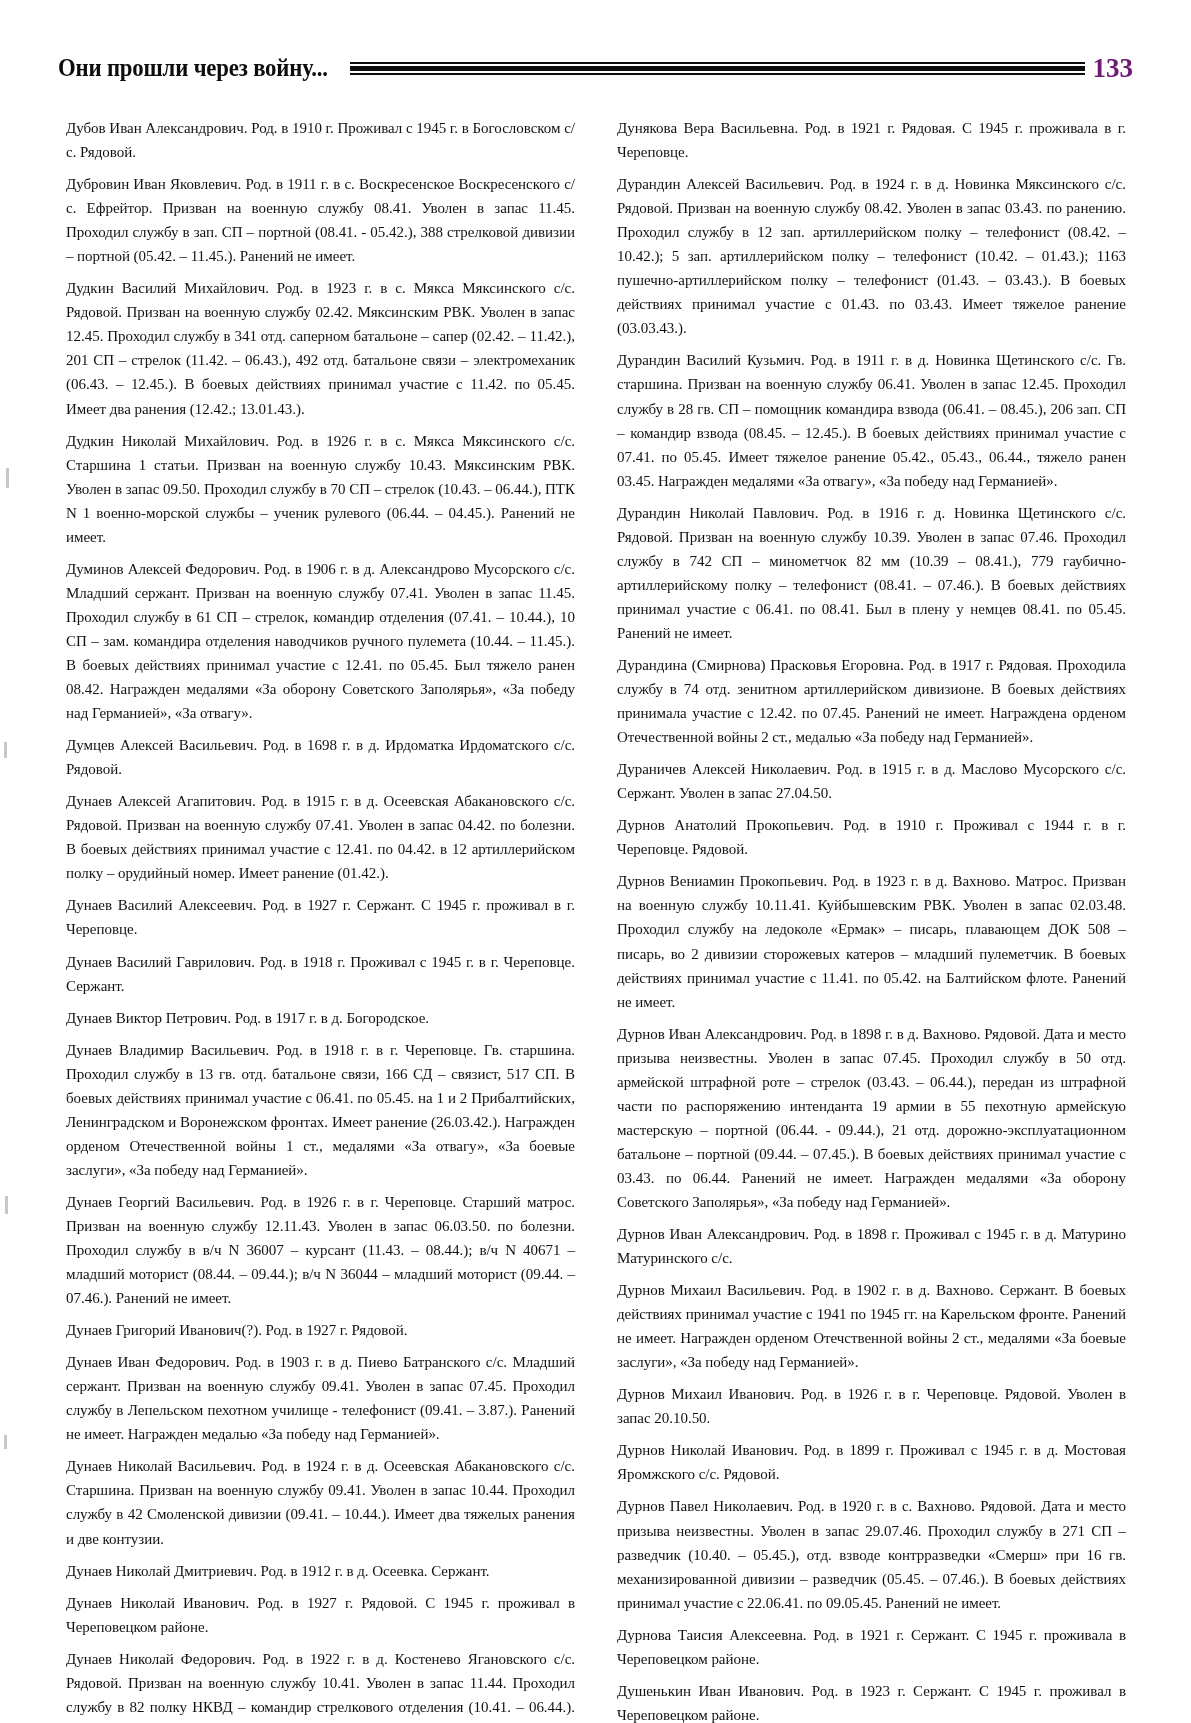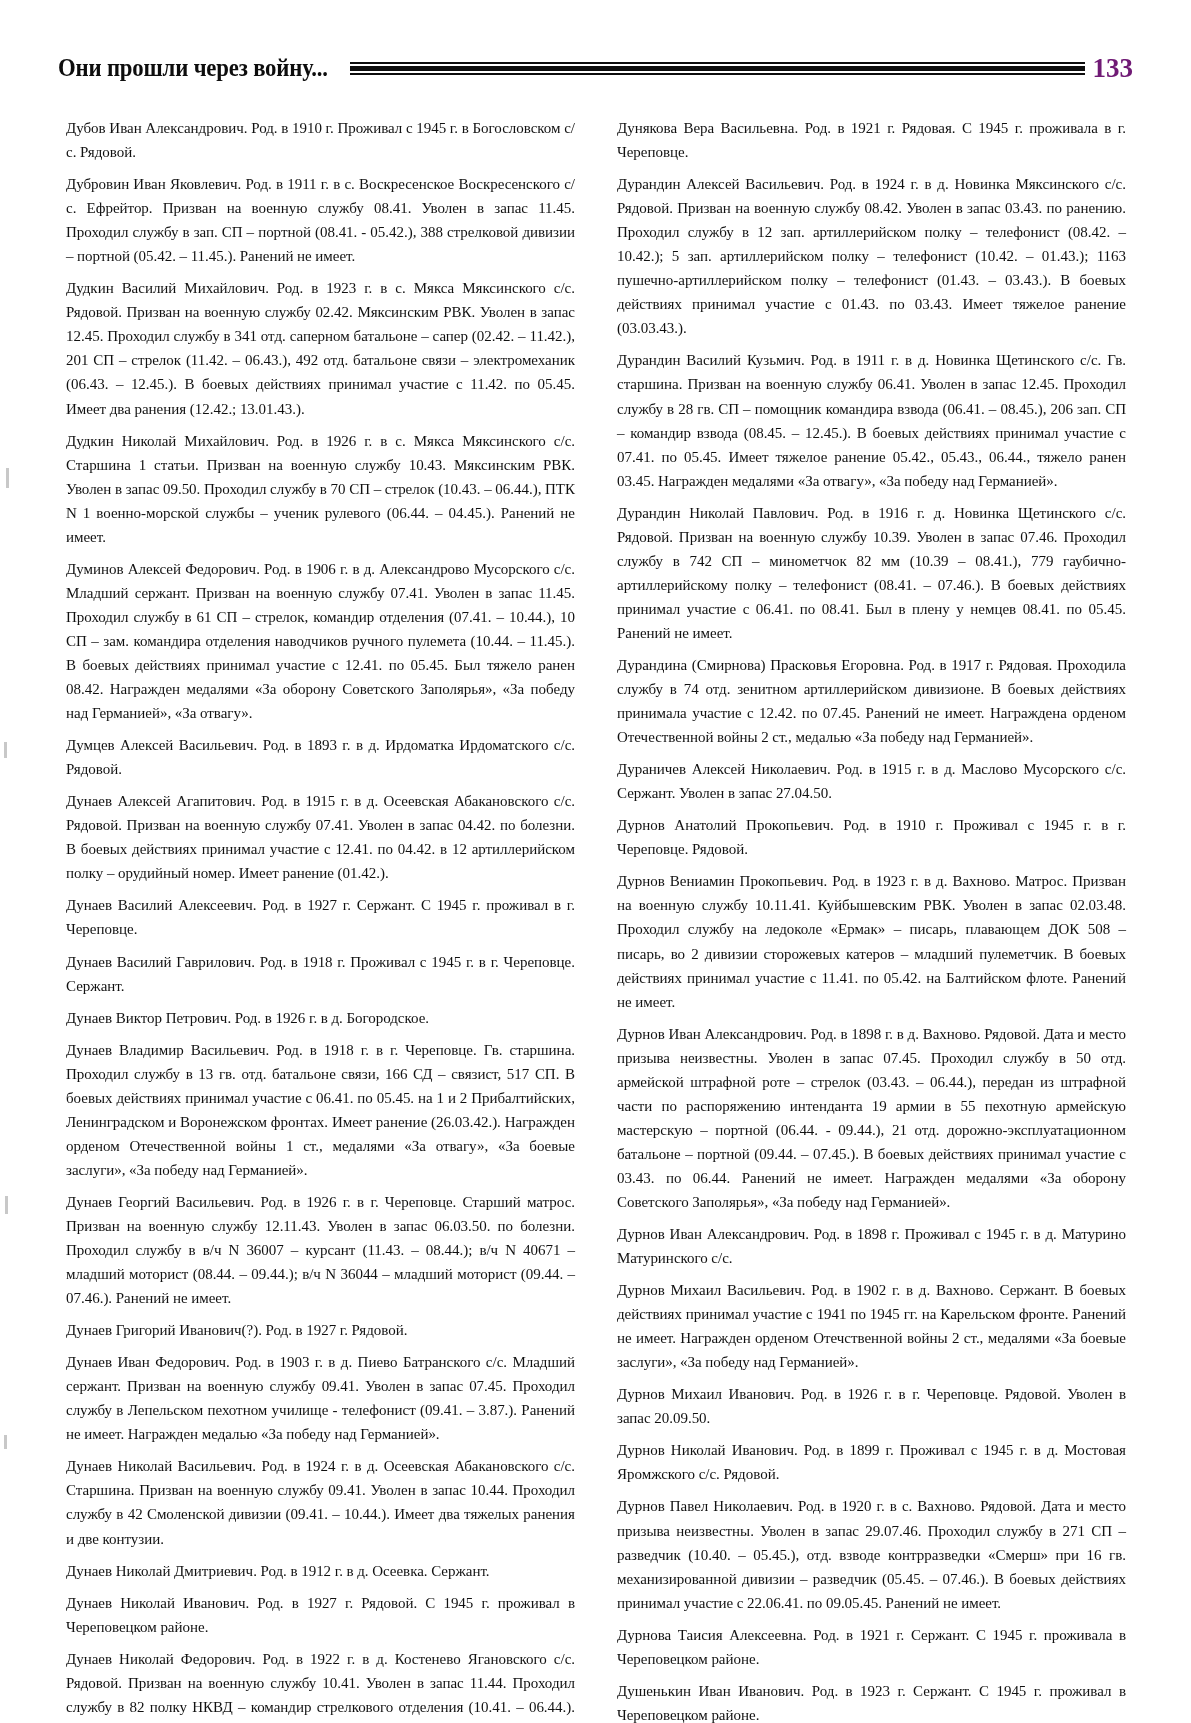--- a/index.html
+++ b/index.html
@@ -114,47 +114,47 @@
     <span class="runhead-page">133</span>
   </div>
 
   <div class="columns">
     <div class="col" id="col-left">
         <p class="entry">Дубов Иван Александрович. Род. в 1910 г. Проживал с 1945 г. в Богословском с/с. Рядовой.</p>
         <p class="entry">Дубровин Иван Яковлевич. Род. в 1911 г. в с. Воскресенское Воскресенского с/с. Ефрейтор. Призван на военную службу 08.41. Уволен в запас 11.45. Проходил службу в зап. СП – портной (08.41. - 05.42.), 388 стрелковой дивизии – портной (05.42. – 11.45.). Ранений не имеет.</p>
         <p class="entry">Дудкин Василий Михайлович. Род. в 1923 г. в с. Мякса Мяксинского с/с. Рядовой. Призван на военную службу 02.42. Мяксинским РВК. Уволен в запас 12.45. Проходил службу в 341 отд. саперном батальоне – сапер (02.42. – 11.42.), 201 СП – стрелок (11.42. – 06.43.), 492 отд. батальоне связи – электромеханик (06.43. – 12.45.). В боевых действиях принимал участие с 11.42. по 05.45. Имеет два ранения (12.42.; 13.01.43.).</p>
         <p class="entry">Дудкин Николай Михайлович. Род. в 1926 г. в с. Мякса Мяксинского с/с. Старшина 1 статьи. Призван на военную службу 10.43. Мяксинским РВК. Уволен в запас 09.50. Проходил службу в 70 СП – стрелок (10.43. – 06.44.), ПТК N 1 военно-морской службы – ученик рулевого (06.44. – 04.45.). Ранений не имеет.</p>
         <p class="entry">Думинов Алексей Федорович. Род. в 1906 г. в д. Александрово Мусорского с/с. Младший сержант. Призван на военную службу 07.41. Уволен в запас 11.45. Проходил службу в 61 СП – стрелок, командир отделения (07.41. – 10.44.), 10 СП – зам. командира отделения наводчиков ручного пулемета (10.44. – 11.45.). В боевых действиях принимал участие с 12.41. по 05.45. Был тяжело ранен 08.42. Награжден медалями «За оборону Советского Заполярья», «За победу над Германией», «За отвагу».</p>
-        <p class="entry">Думцев Алексей Васильевич. Род. в 1893 г. в д. Ирдоматка Ирдоматского с/с. Рядовой.</p>
+        <p class="entry">Думцев Алексей Васильевич. Род. в 1698 г. в д. Ирдоматка Ирдоматского с/с. Рядовой.</p>
         <p class="entry">Дунаев Алексей Агапитович. Род. в 1915 г. в д. Осеевская Абакановского с/с. Рядовой. Призван на военную службу 07.41. Уволен в запас 04.42. по болезни. В боевых действиях принимал участие с 12.41. по 04.42. в 12 артиллерийском полку – орудийный номер. Имеет ранение (01.42.).</p>
         <p class="entry">Дунаев Василий Алексеевич. Род. в 1927 г. Сержант. С 1945 г. проживал в г. Череповце.</p>
         <p class="entry">Дунаев Василий Гаврилович. Род. в 1918 г. Проживал с 1945 г. в г. Череповце. Сержант.</p>
-        <p class="entry">Дунаев Виктор Петрович. Род. в 1926 г. в д. Богородское.</p>
+        <p class="entry">Дунаев Виктор Петрович. Род. в 1917 г. в д. Богородское.</p>
         <p class="entry">Дунаев Владимир Васильевич. Род. в 1918 г. в г. Череповце. Гв. старшина. Проходил службу в 13 гв. отд. батальоне связи, 166 СД – связист, 517 СП. В боевых действиях принимал участие с 06.41. по 05.45. на 1 и 2 Прибалтийских, Ленинградском и Воронежском фронтах. Имеет ранение (26.03.42.). Награжден орденом Отечественной войны 1 ст., медалями «За отвагу», «За боевые заслуги», «За победу над Германией».</p>
         <p class="entry">Дунаев Георгий Васильевич. Род. в 1926 г. в г. Череповце. Старший матрос. Призван на военную службу 12.11.43. Уволен в запас 06.03.50. по болезни. Проходил службу в в/ч N 36007 – курсант (11.43. – 08.44.); в/ч N 40671 – младший моторист (08.44. – 09.44.); в/ч N 36044 – младший моторист (09.44. – 07.46.). Ранений не имеет.</p>
         <p class="entry">Дунаев Григорий Иванович(?). Род. в 1927 г. Рядовой.</p>
         <p class="entry">Дунаев Иван Федорович. Род. в 1903 г. в д. Пиево Батранского с/с. Младший сержант. Призван на военную службу 09.41. Уволен в запас 07.45. Проходил службу в Лепельском пехотном училище - телефонист (09.41. – 3.87.). Ранений не имеет. Награжден медалью «За победу над Германией».</p>
         <p class="entry">Дунаев Николай Васильевич. Род. в 1924 г. в д. Осеевская Абакановского с/с. Старшина. Призван на военную службу 09.41. Уволен в запас 10.44. Проходил службу в 42 Смоленской дивизии (09.41. – 10.44.). Имеет два тяжелых ранения и две контузии.</p>
         <p class="entry">Дунаев Николай Дмитриевич. Род. в 1912 г. в д. Осеевка. Сержант.</p>
         <p class="entry">Дунаев Николай Иванович. Род. в 1927 г. Рядовой. С 1945 г. проживал в Череповецком районе.</p>
         <p class="entry">Дунаев Николай Федорович. Род. в 1922 г. в д. Костенево Ягановского с/с. Рядовой. Призван на военную службу 10.41. Уволен в запас 11.44. Проходил службу в 82 полку НКВД – командир стрелкового отделения (10.41. – 06.44.). Находился на лечении (06.44. – 11.44.). Был легко ранен 26.01.44., тяжело ранен 10.06.44.</p>
       </div>
     <div class="col" id="col-right">
         <p class="entry">Дунякова Вера Васильевна. Род. в 1921 г. Рядовая. С 1945 г. проживала в г. Череповце.</p>
         <p class="entry">Дурандин Алексей Васильевич. Род. в 1924 г. в д. Новинка Мяксинского с/с. Рядовой. Призван на военную службу 08.42. Уволен в запас 03.43. по ранению. Проходил службу в 12 зап. артиллерийском полку – телефонист (08.42. – 10.42.); 5 зап. артиллерийском полку – телефонист (10.42. – 01.43.); 1163 пушечно-артиллерийском полку – телефонист (01.43. – 03.43.). В боевых действиях принимал участие с 01.43. по 03.43. Имеет тяжелое ранение (03.03.43.).</p>
         <p class="entry">Дурандин Василий Кузьмич. Род. в 1911 г. в д. Новинка Щетинского с/с. Гв. старшина. Призван на военную службу 06.41. Уволен в запас 12.45. Проходил службу в 28 гв. СП – помощник командира взвода (06.41. – 08.45.), 206 зап. СП – командир взвода (08.45. – 12.45.). В боевых действиях принимал участие с 07.41. по 05.45. Имеет тяжелое ранение 05.42., 05.43., 06.44., тяжело ранен 03.45. Награжден медалями «За отвагу», «За победу над Германией».</p>
         <p class="entry">Дурандин Николай Павлович. Род. в 1916 г. д. Новинка Щетинского с/с. Рядовой. Призван на военную службу 10.39. Уволен в запас 07.46. Проходил службу в 742 СП – минометчок 82 мм (10.39 – 08.41.), 779 гаубично-артиллерийскому полку – телефонист (08.41. – 07.46.). В боевых действиях принимал участие с 06.41. по 08.41. Был в плену у немцев 08.41. по 05.45. Ранений не имеет.</p>
         <p class="entry">Дурандина (Смирнова) Прасковья Егоровна. Род. в 1917 г. Рядовая. Проходила службу в 74 отд. зенитном артиллерийском дивизионе. В боевых действиях принимала участие с 12.42. по 07.45. Ранений не имеет. Награждена орденом Отечественной войны 2 ст., медалью «За победу над Германией».</p>
         <p class="entry">Дураничев Алексей Николаевич. Род. в 1915 г. в д. Маслово Мусорского с/с. Сержант. Уволен в запас 27.04.50.</p>
-        <p class="entry">Дурнов Анатолий Прокопьевич. Род. в 1910 г. Проживал с 1945 г. в г. Череповце. Рядовой.</p>
+        <p class="entry">Дурнов Анатолий Прокопьевич. Род. в 1910 г. Проживал с 1944 г. в г. Череповце. Рядовой.</p>
         <p class="entry">Дурнов Вениамин Прокопьевич. Род. в 1923 г. в д. Вахново. Матрос. Призван на военную службу 10.11.41. Куйбышевским РВК. Уволен в запас 02.03.48. Проходил службу на ледоколе «Ермак» – писарь, плавающем ДОК 508 – писарь, во 2 дивизии сторожевых катеров – младший пулеметчик. В боевых действиях принимал участие с 11.41. по 05.42. на Балтийском флоте. Ранений не имеет.</p>
         <p class="entry">Дурнов Иван Александрович. Род. в 1898 г. в д. Вахново. Рядовой. Дата и место призыва неизвестны. Уволен в запас 07.45. Проходил службу в 50 отд. армейской штрафной роте – стрелок (03.43. – 06.44.), передан из штрафной части по распоряжению интенданта 19 армии в 55 пехотную армейскую мастерскую – портной (06.44. - 09.44.), 21 отд. дорожно-эксплуатационном батальоне – портной (09.44. – 07.45.). В боевых действиях принимал участие с 03.43. по 06.44. Ранений не имеет. Награжден медалями «За оборону Советского Заполярья», «За победу над Германией».</p>
         <p class="entry">Дурнов Иван Александрович. Род. в 1898 г. Проживал с 1945 г. в д. Матурино Матуринского с/с.</p>
         <p class="entry">Дурнов Михаил Васильевич. Род. в 1902 г. в д. Вахново. Сержант. В боевых действиях принимал участие с 1941 по 1945 гг. на Карельском фронте. Ранений не имеет. Награжден орденом Отечственной войны 2 ст., медалями «За боевые заслуги», «За победу над Германией».</p>
-        <p class="entry">Дурнов Михаил Иванович. Род. в 1926 г. в г. Череповце. Рядовой. Уволен в запас 20.09.50.</p>
+        <p class="entry">Дурнов Михаил Иванович. Род. в 1926 г. в г. Череповце. Рядовой. Уволен в запас 20.10.50.</p>
         <p class="entry">Дурнов Николай Иванович. Род. в 1899 г. Проживал с 1945 г. в д. Мостовая Яромжского с/с. Рядовой.</p>
         <p class="entry">Дурнов Павел Николаевич. Род. в 1920 г. в с. Вахново. Рядовой. Дата и место призыва неизвестны. Уволен в запас 29.07.46. Проходил службу в 271 СП – разведчик (10.40. – 05.45.), отд. взводе контрразведки «Смерш» при 16 гв. механизированной дивизии – разведчик (05.45. – 07.46.). В боевых действиях принимал участие с 22.06.41. по 09.05.45. Ранений не имеет.</p>
         <p class="entry">Дурнова Таисия Алексеевна. Род. в 1921 г. Сержант. С 1945 г. проживала в Череповецком районе.</p>
         <p class="entry">Душенькин Иван Иванович. Род. в 1923 г. Сержант. С 1945 г. проживал в Череповецком районе.</p>
         <p class="entry">Душенькин Семен Романович. Род. в 1908 г. в д. Слезнево Рязанской обл. Рядовой. Проходил службу в 178 армейских мастер-</p>
       </div>
   </div>
 
 </div>
 

